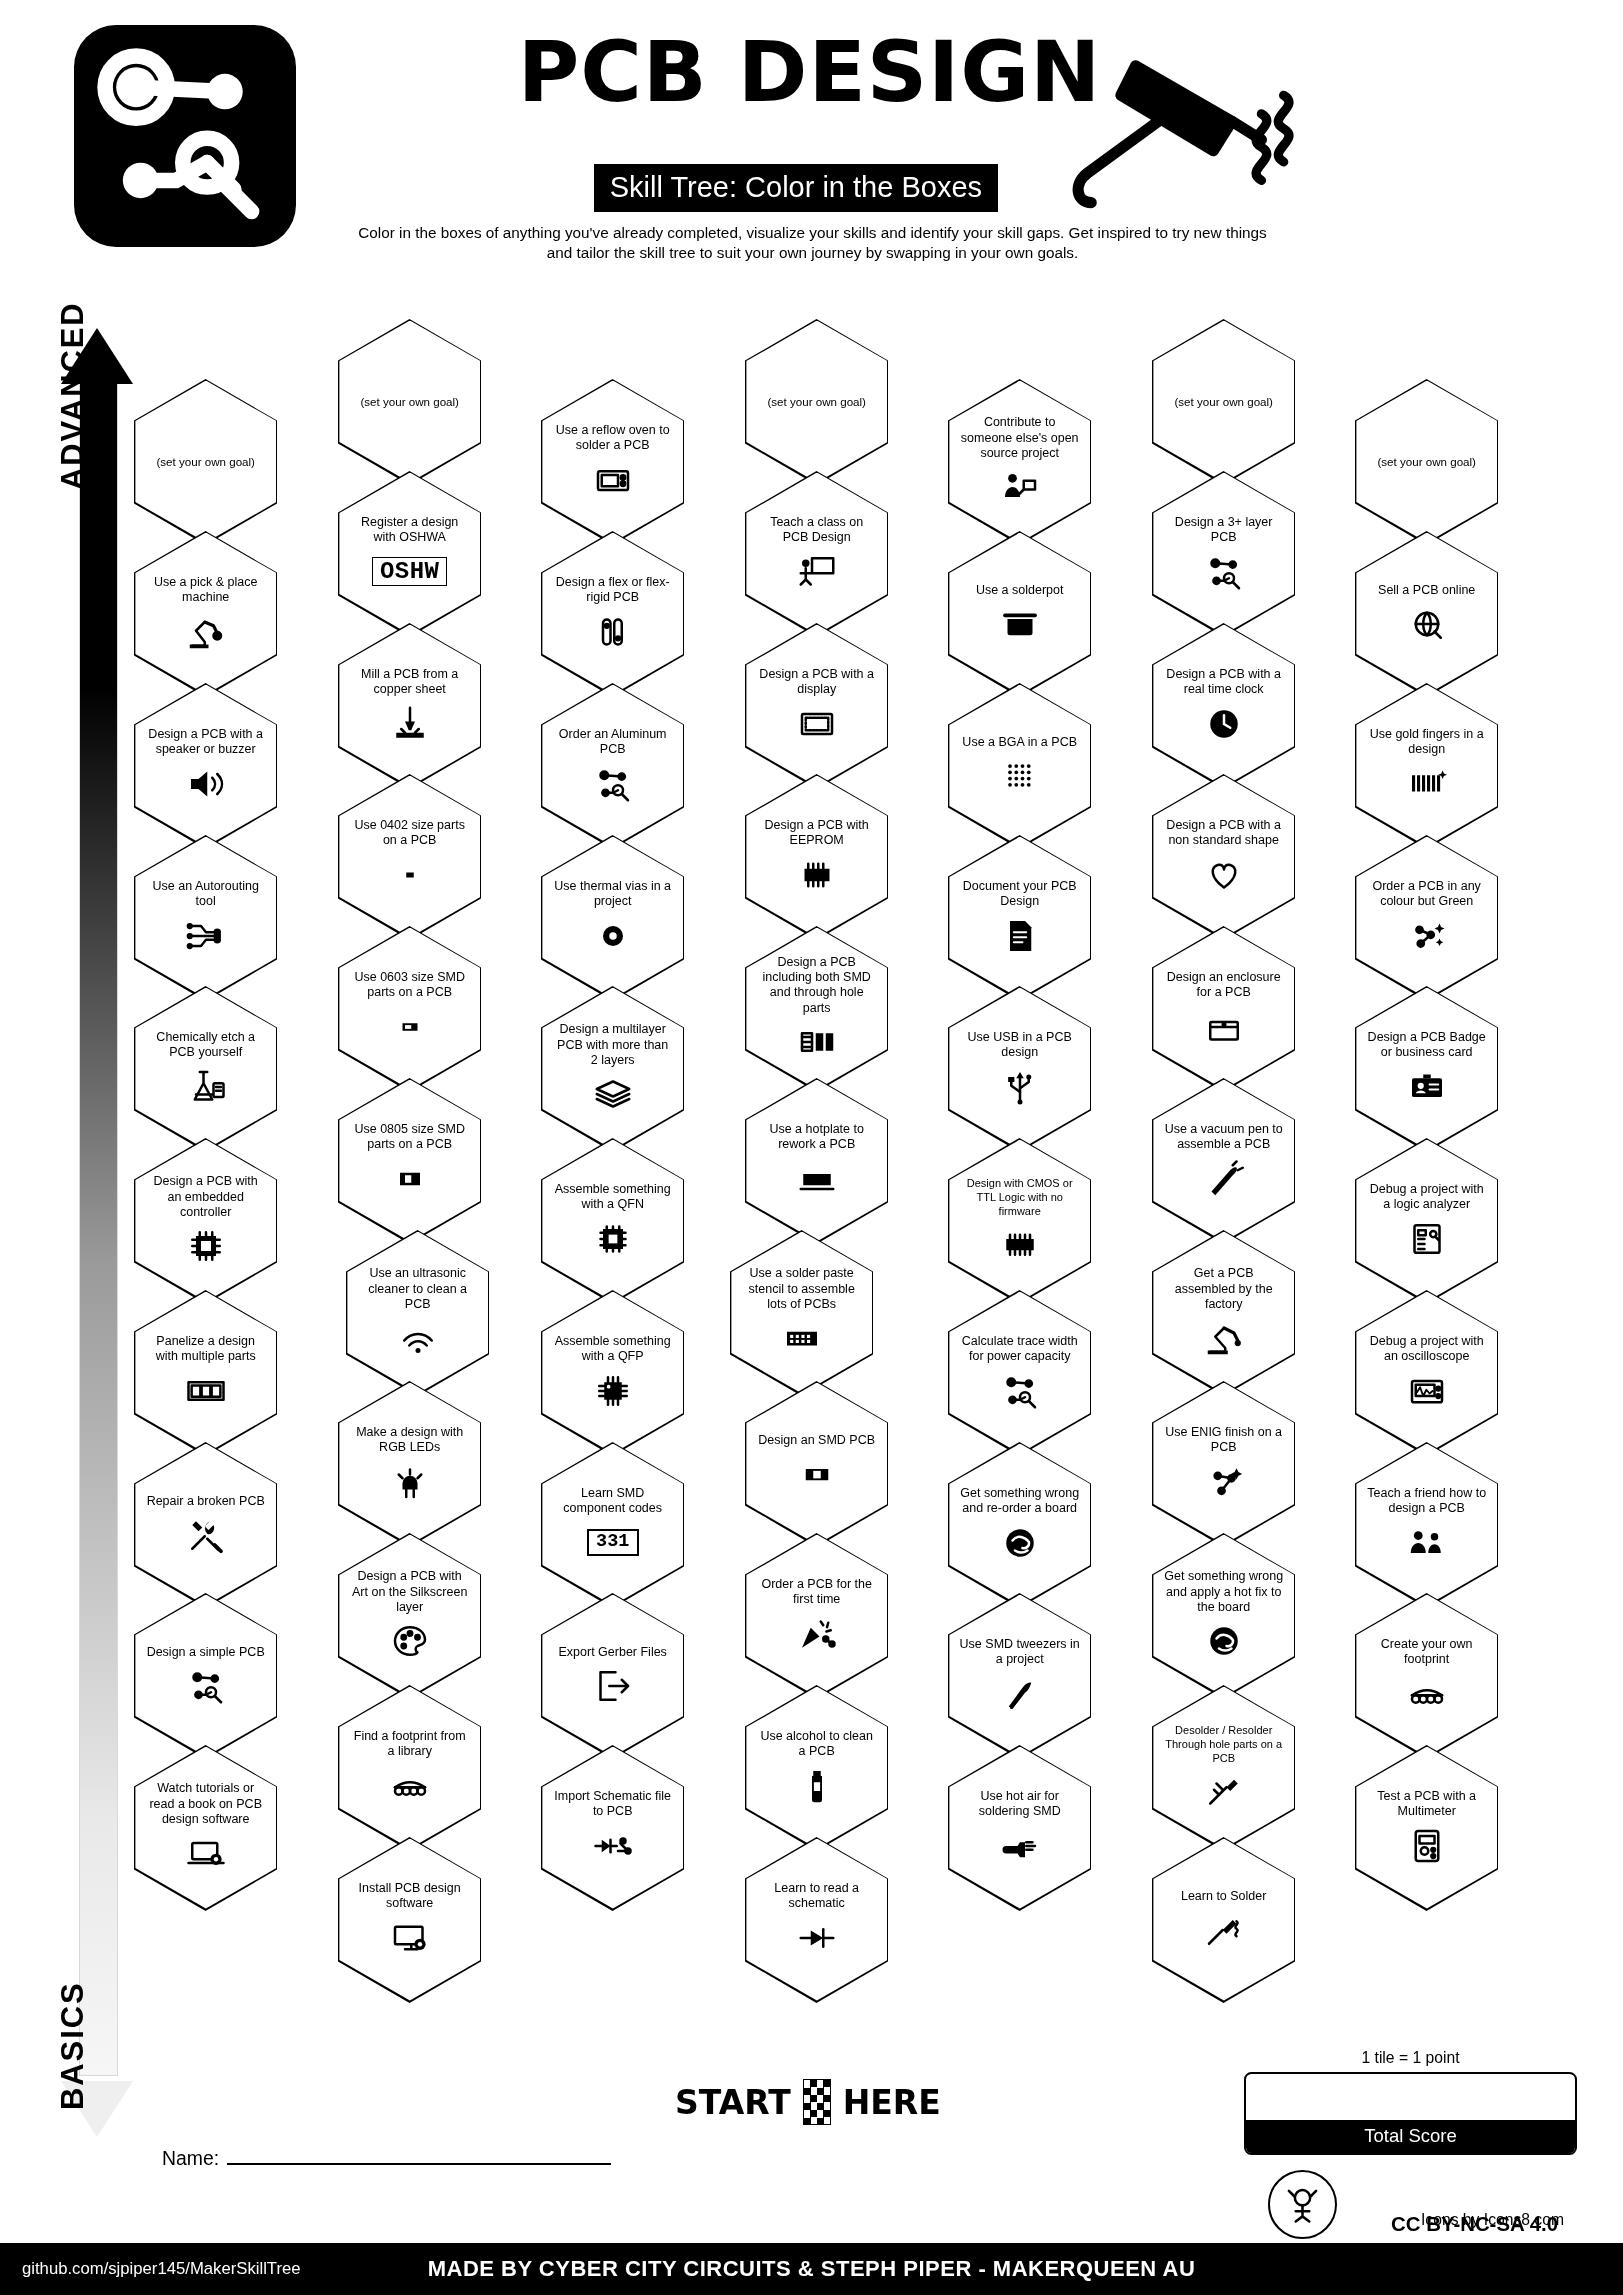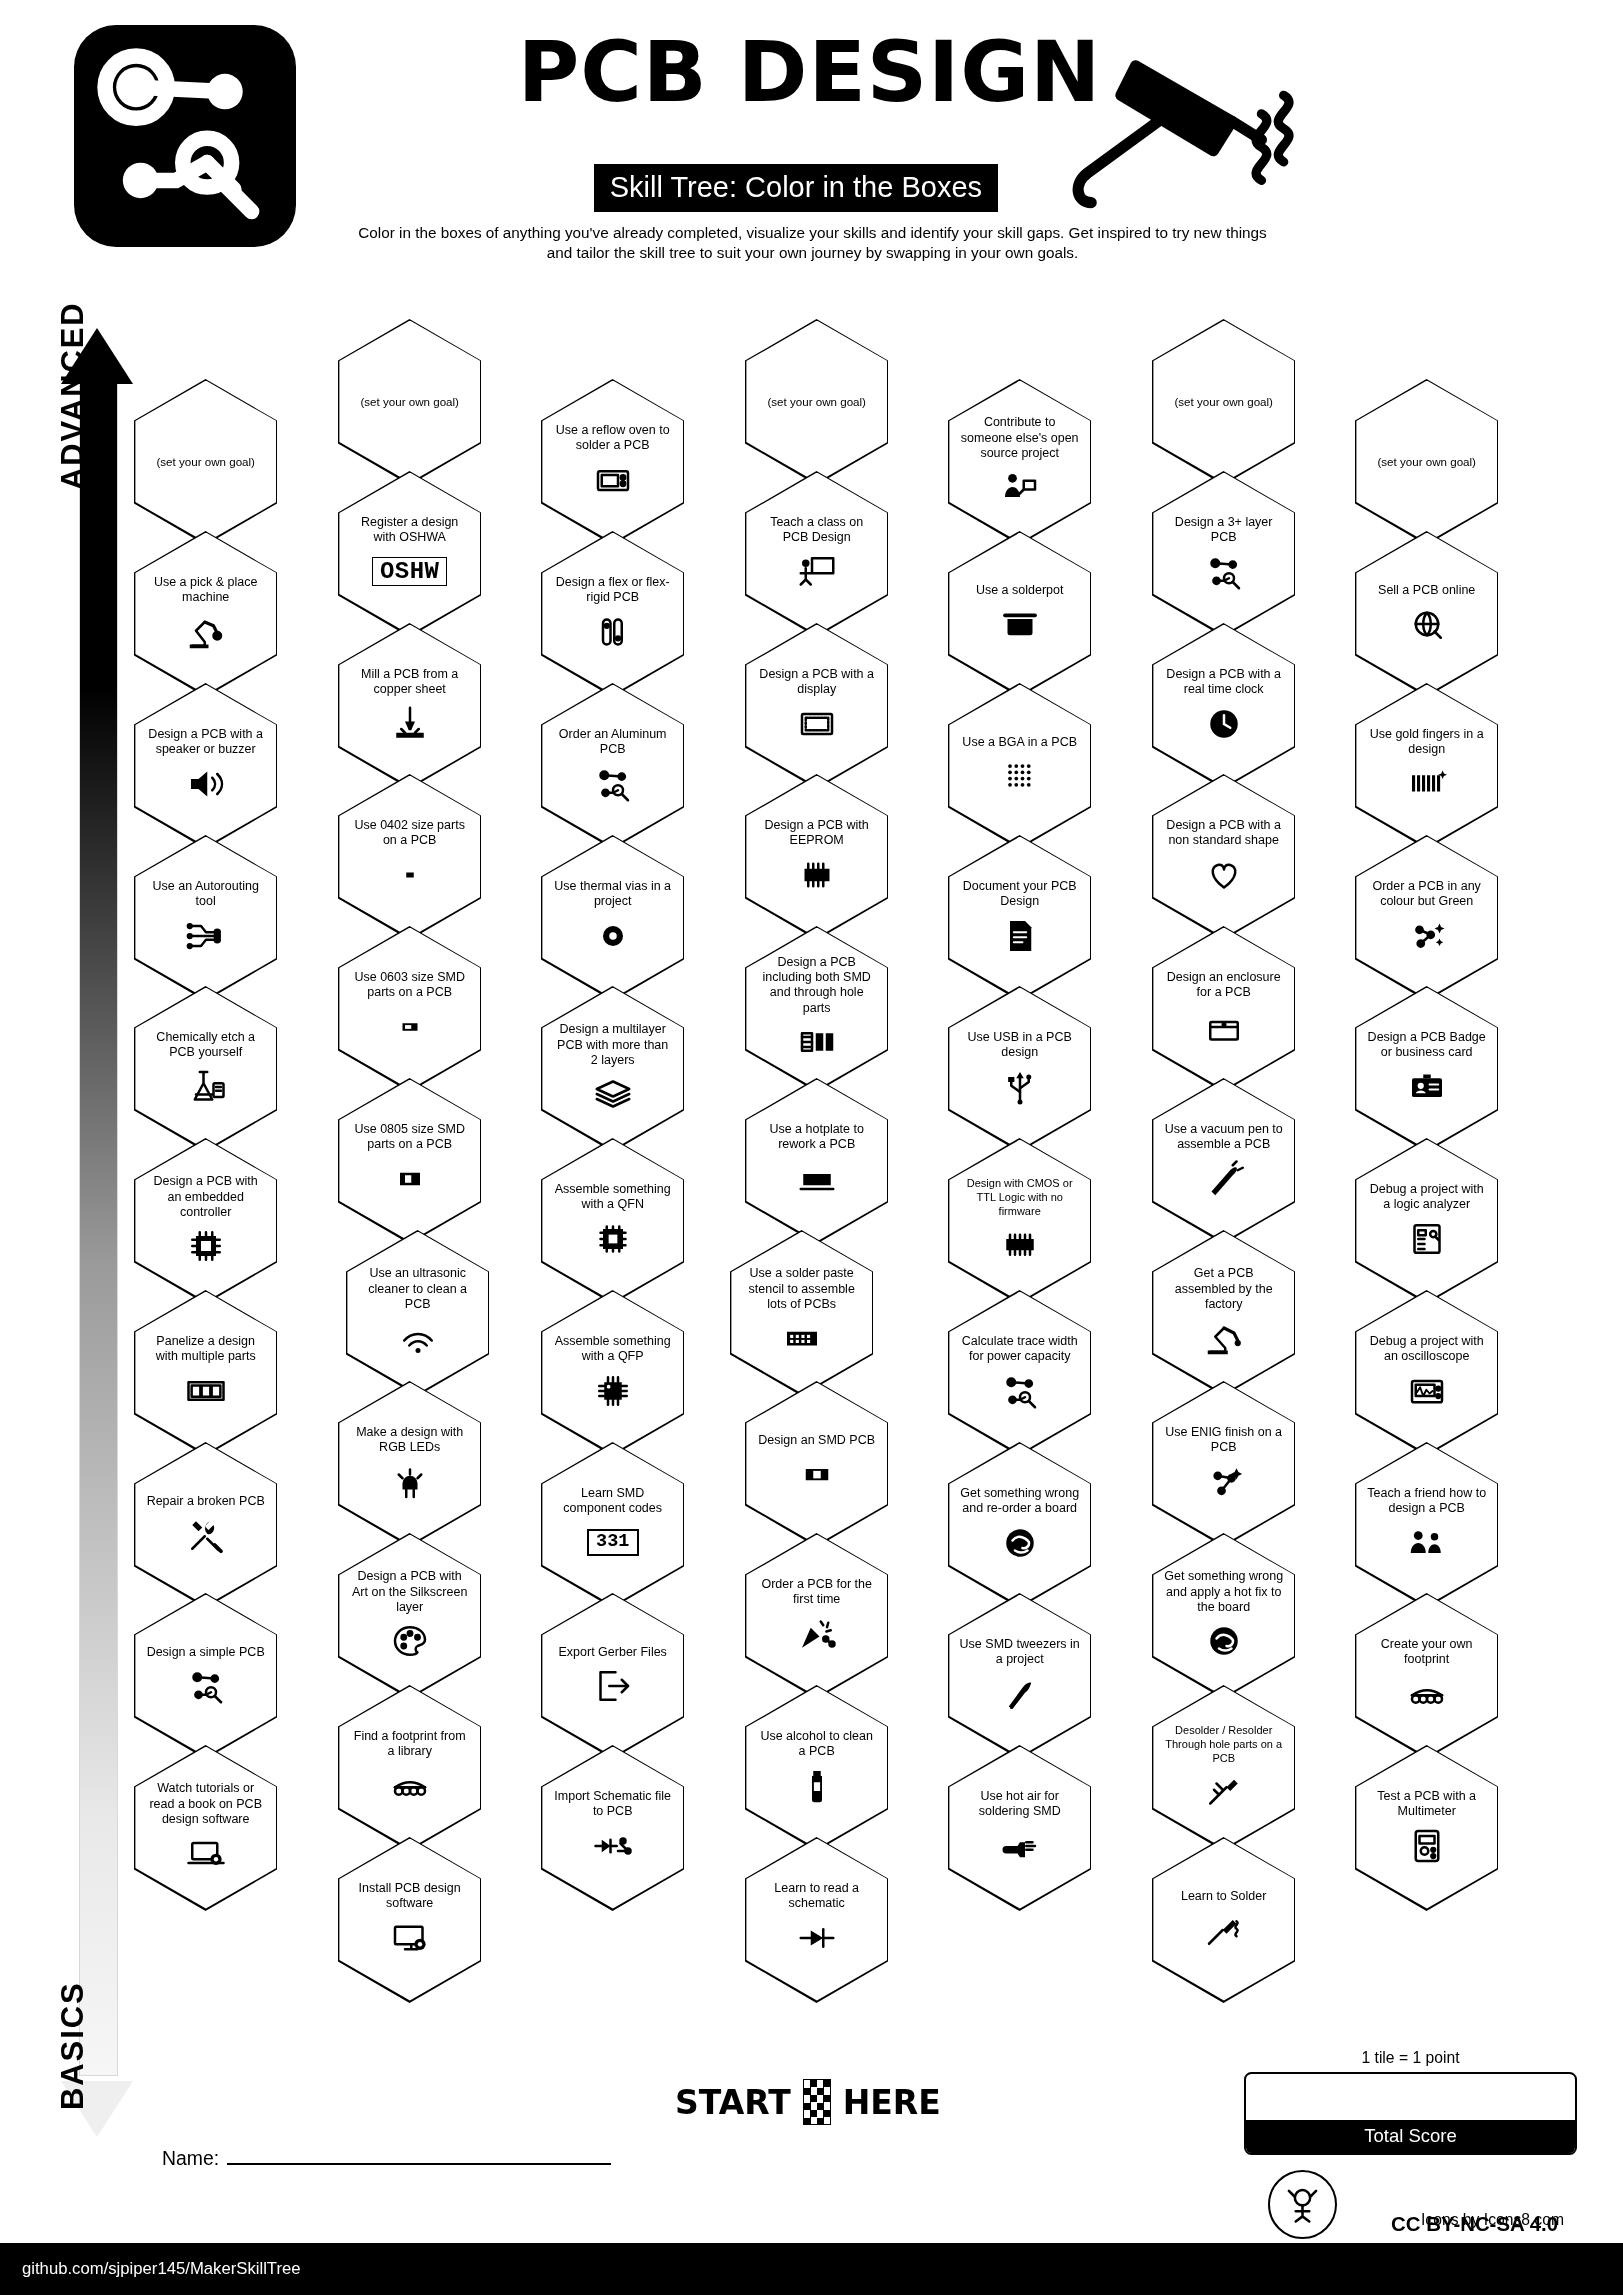--- a/index.html
+++ b/index.html
@@ -1552,17 +1552,18 @@
         <circle cx="30" cy="22" r="9"></circle>
         <path d="M30 31 L30 44 M22 38 L38 38 M22 50 L30 44 L38 50"></path>
         <path d="M14 14 L20 20 M46 14 L40 20"></path>
       </g>
     </svg>
   </div>
   <div id="cc-text">CC BY-NC-SA 4.0</div>
   <div id="icons-credit">Icons by Icons8.com</div>
 
   <div id="footer">
+    <div id="footer-center">MADE BY CYBER CITY CIRCUITS &amp; STEPH PIPER  -  MAKERQUEEN AU</div>
     <div id="footer-left">github.com/sjpiper145/MakerSkillTree</div>
   </div>
 
 </div>
 
 
 </body></html>

